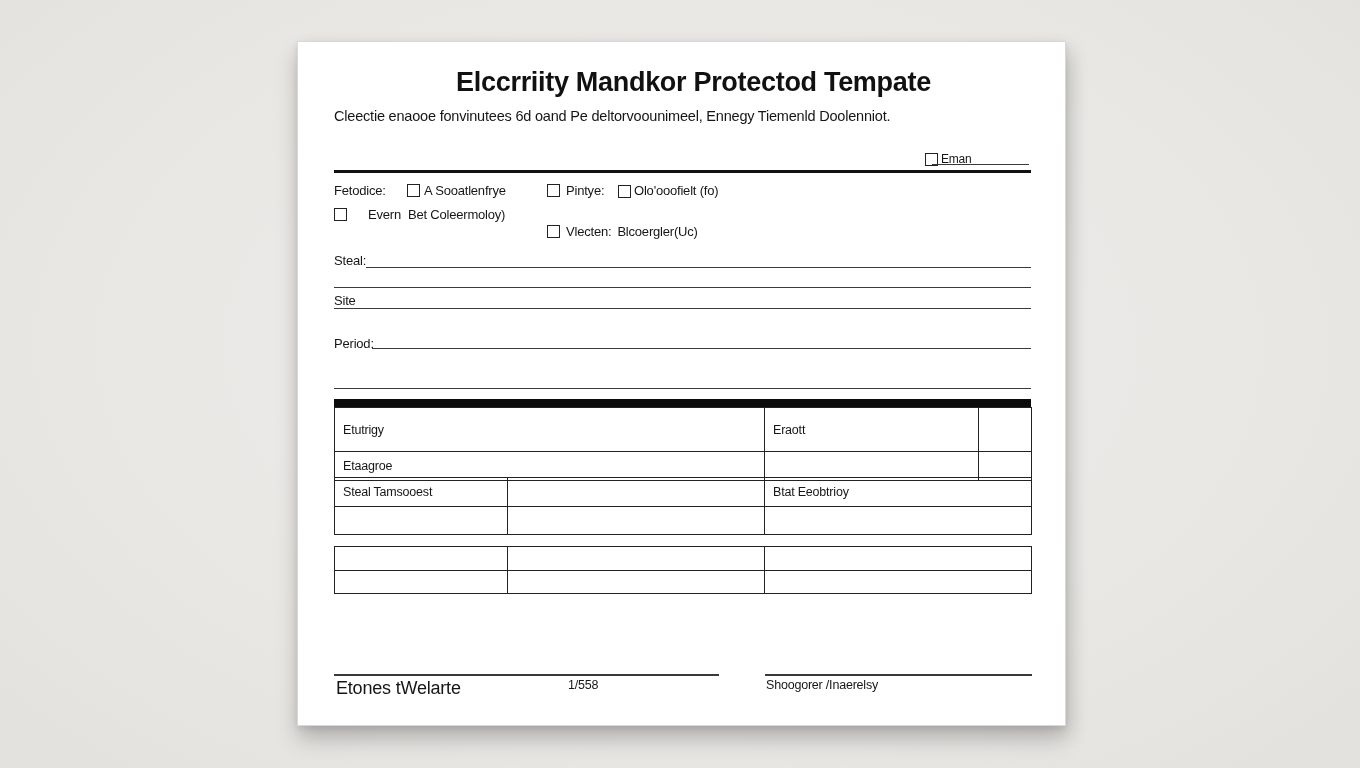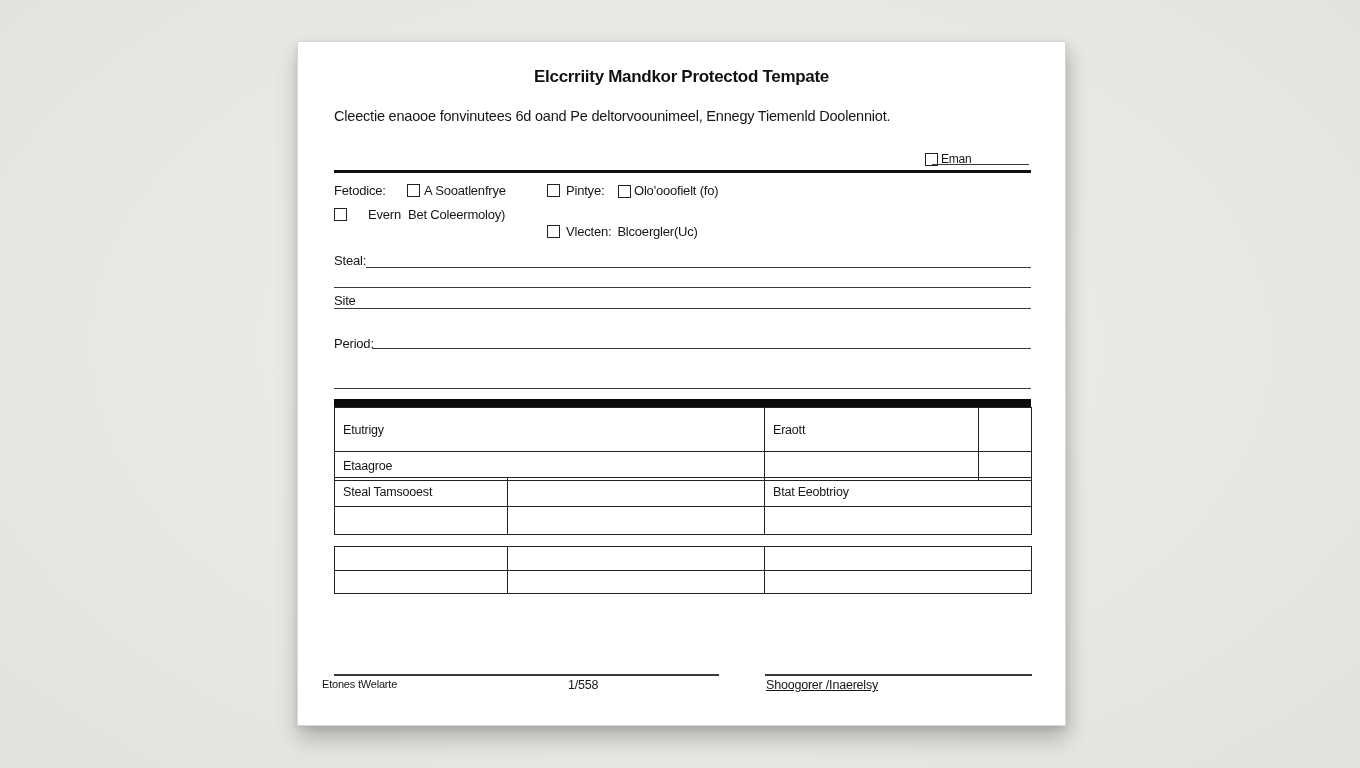--- a/index.html
+++ b/index.html
@@ -13,23 +13,23 @@
   .page {
     position: absolute;
     left: 297px; top: 41px;
     width: 769px; height: 685px;
     background: #ffffff;
     border: 1px solid #d8d8d6;
     box-shadow: 0 14px 22px rgba(0,0,0,0.16), 0 3px 6px rgba(0,0,0,0.08), 4px 8px 18px rgba(0,0,0,0.10);
   }
   .abs { position: absolute; }
   .title {
-    left: 0; top: 25px; width: 100%;
+    left: 12px; top: 25px; width: 100%;
     text-align: center;
-    font-size: 17px; font-weight: bold;
+    font-size: 27px; font-weight: bold;
     letter-spacing: -0.3px;
     color: #111;
   }
   .subtitle {
     left: 36px; top: 66px;
     font-size: 14.5px; letter-spacing: -0.2px;
     color: #161616;
     white-space: nowrap;
   }
   .txt { font-size: 13px; color: #161616; white-space: nowrap; letter-spacing: -0.2px; }
@@ -169,19 +169,19 @@
     </tr>
     <tr style="height:23px">
       <td></td>
       <td></td>
       <td></td>
     </tr>
   </tbody>
     </table>
 
   <div class="rule thin" style="left:36px; top:632px; width:385px; height:1.6px;"></div>
-  <div class="abs txt" style="left:24px; top:636px; font-size:11px;">Etones tWelarte</div>
+  <div class="abs txt" style="left:38px; top:636px; font-size:18px;">Etones tWelarte</div>
   <div class="abs txt" style="left:270px; top:636px; font-size:12.5px;">1/558</div>
 
   <div class="rule thin" style="left:467px; top:632px; width:267px; height:1.6px;"></div>
-  <div class="abs txt" style="left:468px; top:636px; font-size:12.5px;text-decoration:underline;">Shoogorer /Inaerelsy</div>
+  <div class="abs txt" style="left:468px; top:636px; font-size:12.5px;">Shoogorer /Inaerelsy</div>
 
 </div>
 
 </body></html>

